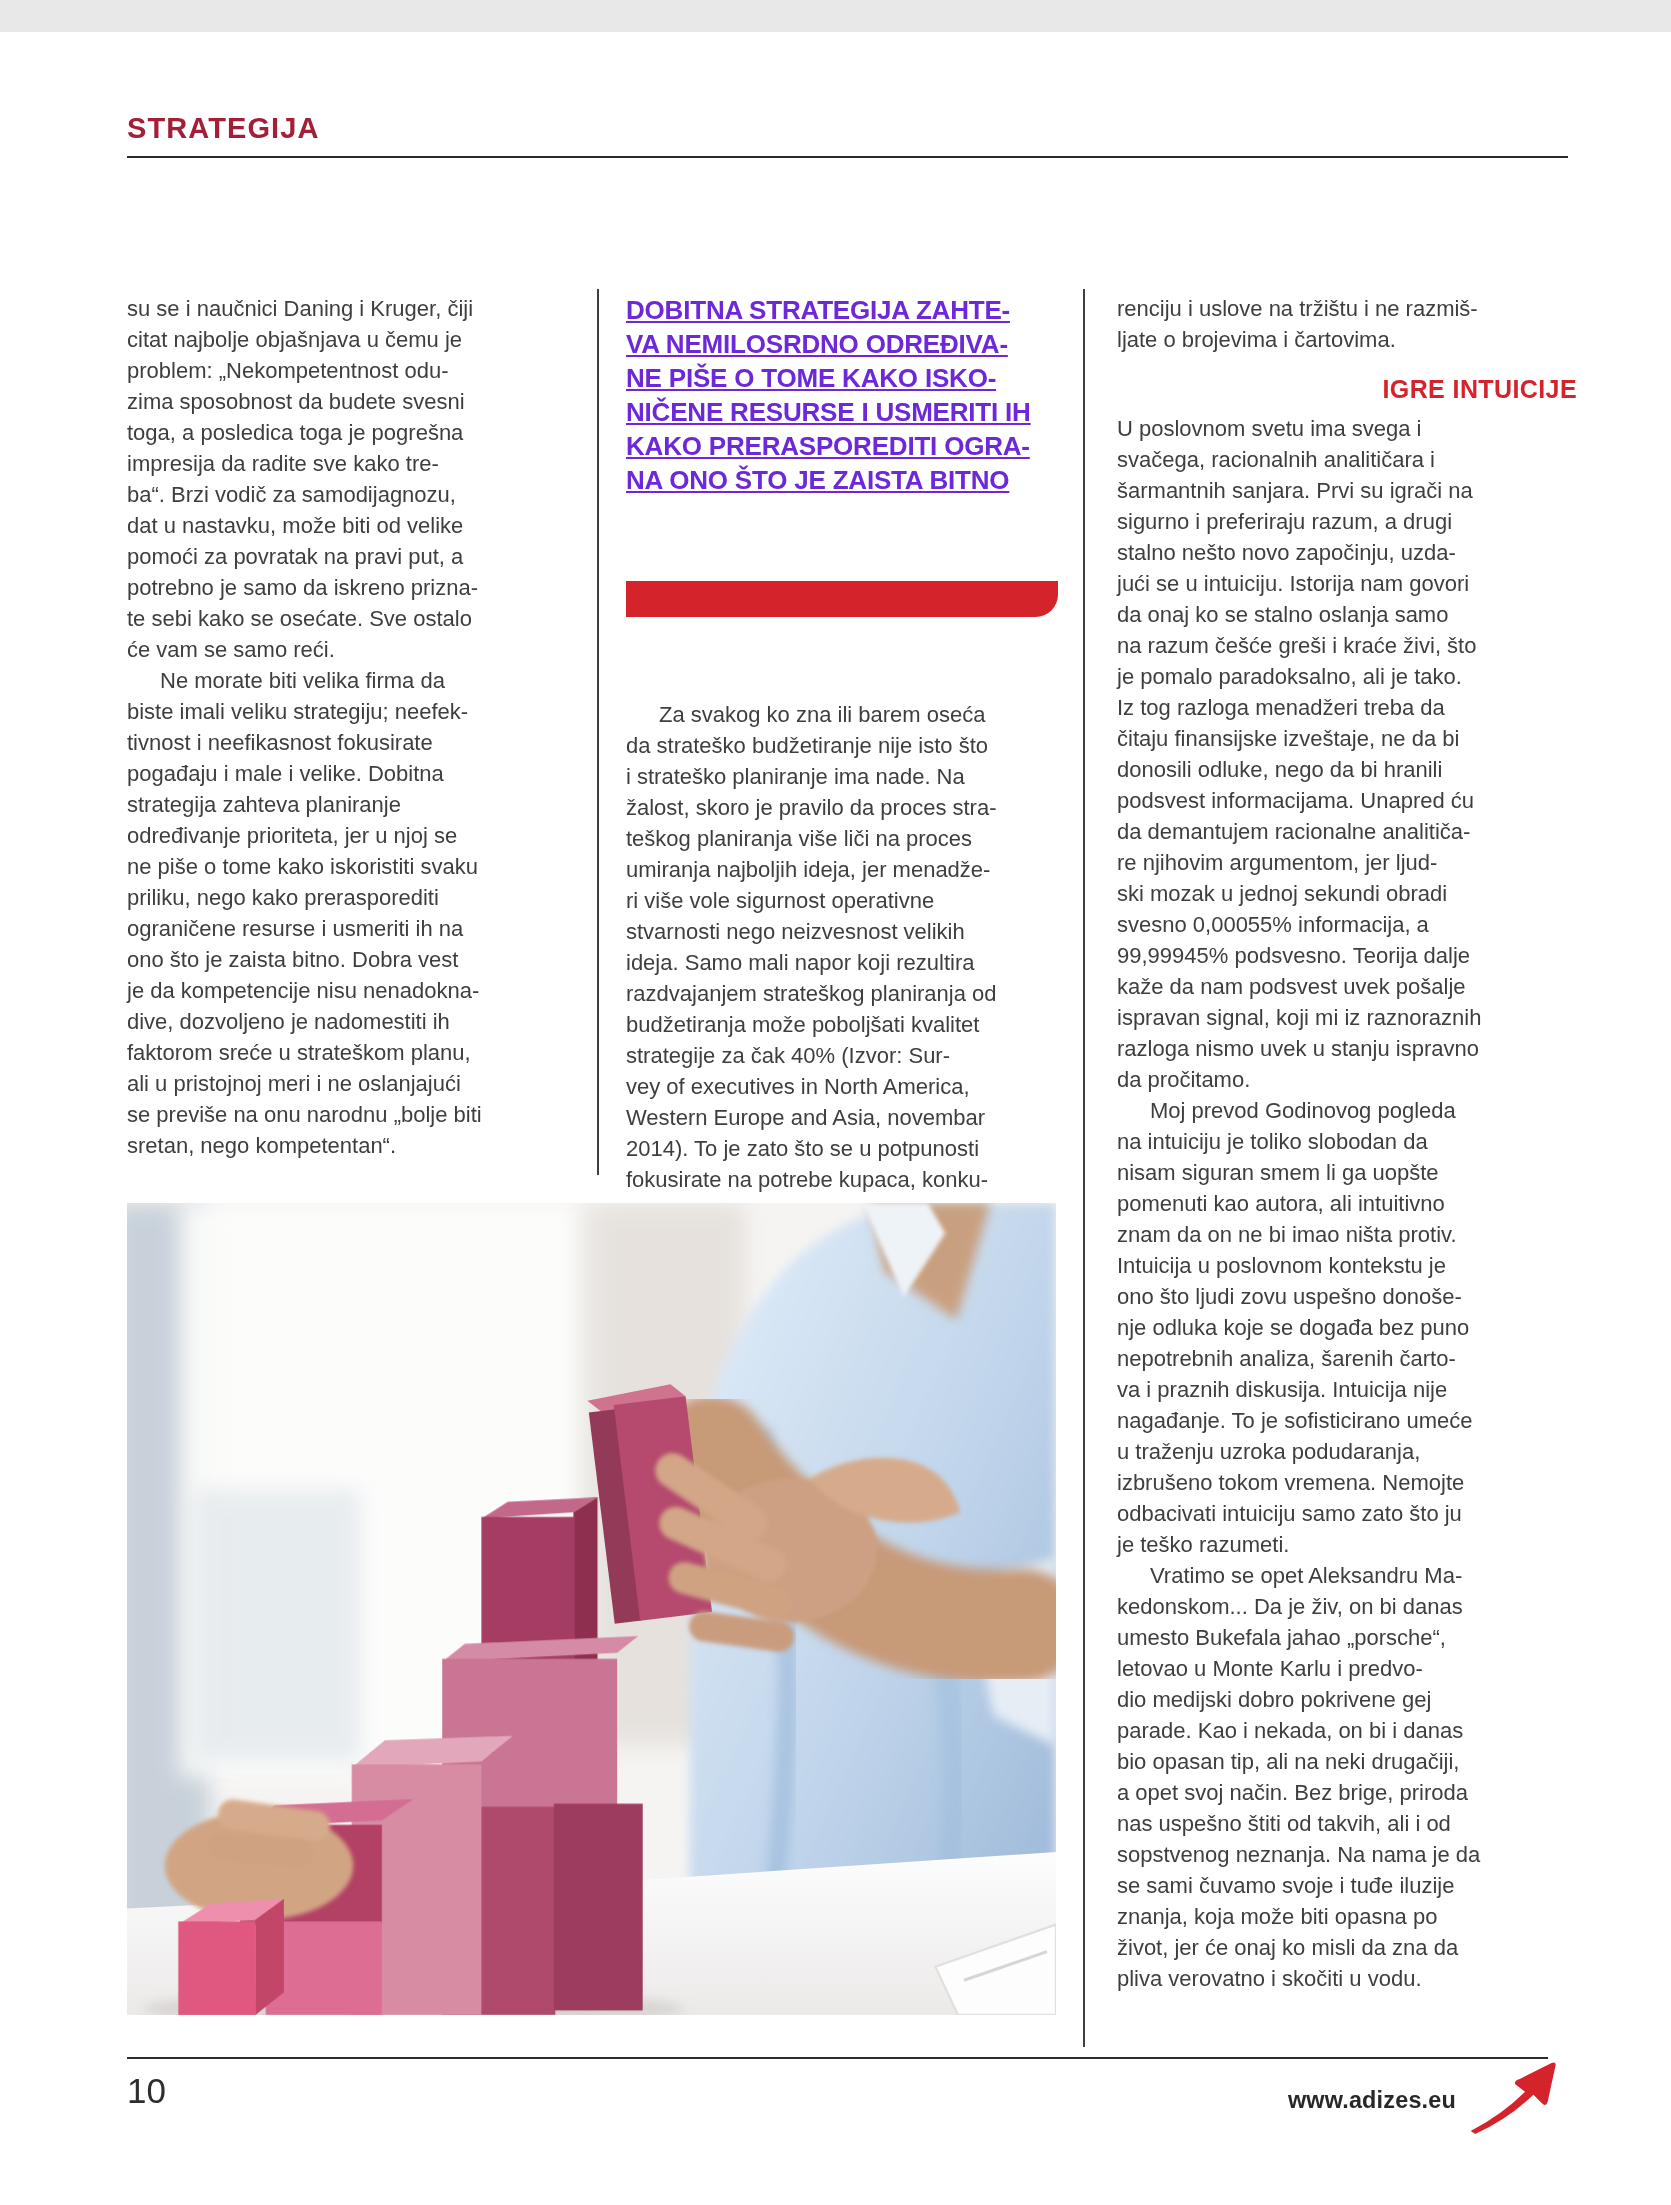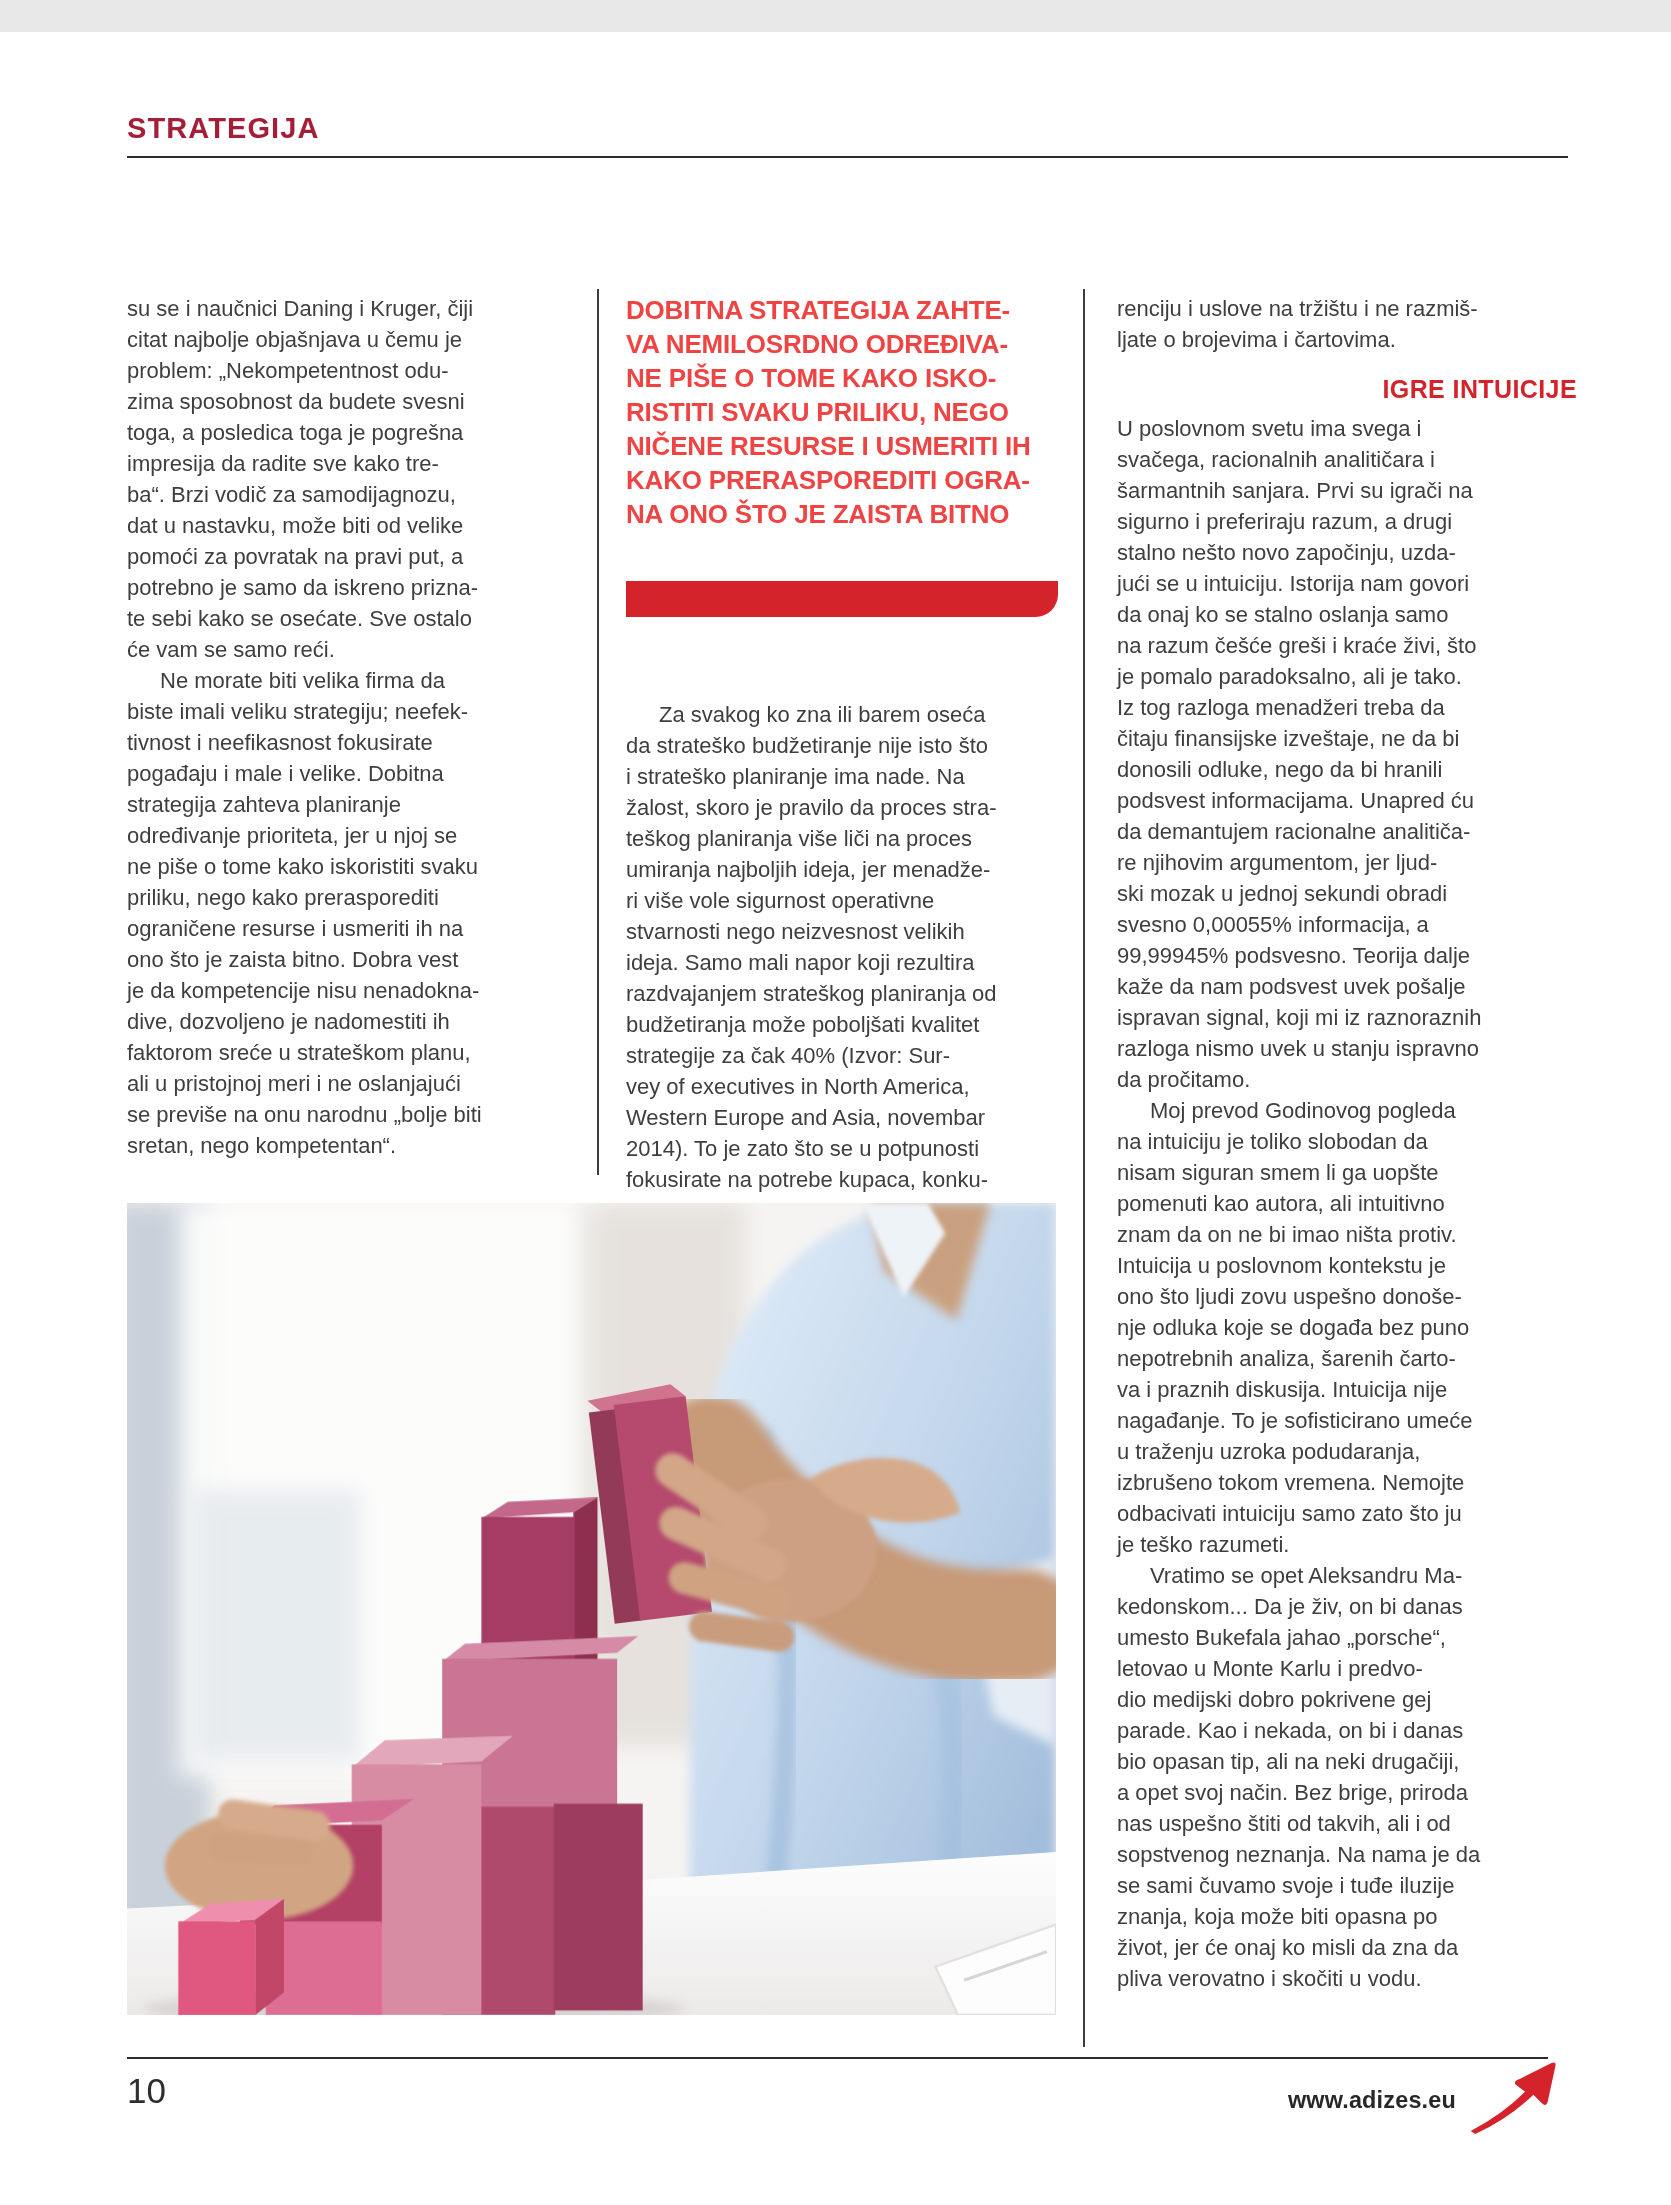--- a/index.html
+++ b/index.html
@@ -24,21 +24,21 @@
   .col .line{font-size:22px;line-height:31px;white-space:nowrap;}
   .col .line.indent{padding-left:33px;}
   .it{}
   .col1{left:127px;top:261px;width:464px;}
   .col2body{left:626px;top:667px;width:453px;}
   .col3{left:1117px;top:261px;width:460px;}
   .col-heading{
     font-size:25px;font-weight:700;letter-spacing:0.4px;
     margin:19.6px 0 9px 0;white-space:nowrap;text-align:right;
   }
-  .pullquote{position:absolute;left:626px;top:261px;width:453px;color:#ef4444;}
+  .pullquote{position:absolute;left:626px;top:261px;width:453px;color:#6d28d9;text-decoration:underline;}
   .pullquote .line{
     font-size:26px;line-height:34px;font-weight:700;
     letter-spacing:-0.2px;white-space:nowrap;
   }
   .redbar{
     position:absolute;left:626px;top:549px;width:432px;height:36px;
     border-radius:0 0 22.6px 0;
   }
   .photo{position:absolute;left:127px;top:1171px;width:929px;height:812px;}
   .photo svg{display:block;width:100%;height:100%;}
@@ -57,21 +57,20 @@
   <div class="top-rule" style="background: rgb(45, 42, 43);"></div>
 
   <div class="vrule vrule1"></div>
   <div class="vrule vrule2"></div>
 
   <section class="pullquote">
       <div class="para">
         <div class="line">DOBITNA STRATEGIJA ZAHTE-</div>
         <div class="line">VA NEMILOSRDNO ODREĐIVA-</div>
         <div class="line">NE PIŠE O TOME KAKO ISKO-</div>
-        <div class="line">RISTITI SVAKU PRILIKU, NEGO</div>
         <div class="line">NIČENE RESURSE I USMERITI IH</div>
         <div class="line">KAKO PRERASPOREDITI OGRA-</div>
         <div class="line">NA ONO ŠTO JE ZAISTA BITNO</div>
       </div>
     </section>
   <div class="redbar" style="background: rgb(213, 35, 43);"></div>
 
   <section class="col col1">
       <div class="para">
         <div class="line">su se i naučnici Daning i Kruger, čiji</div>

